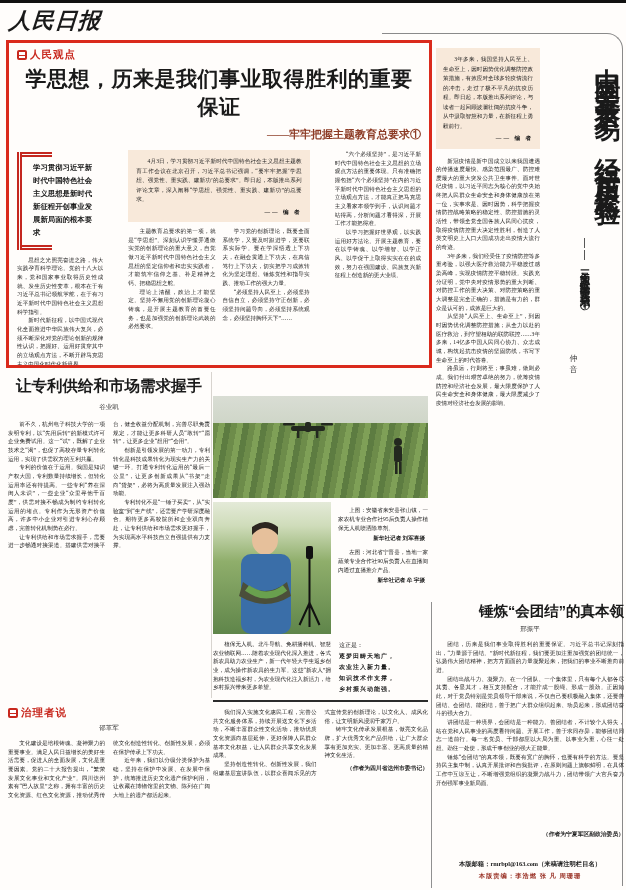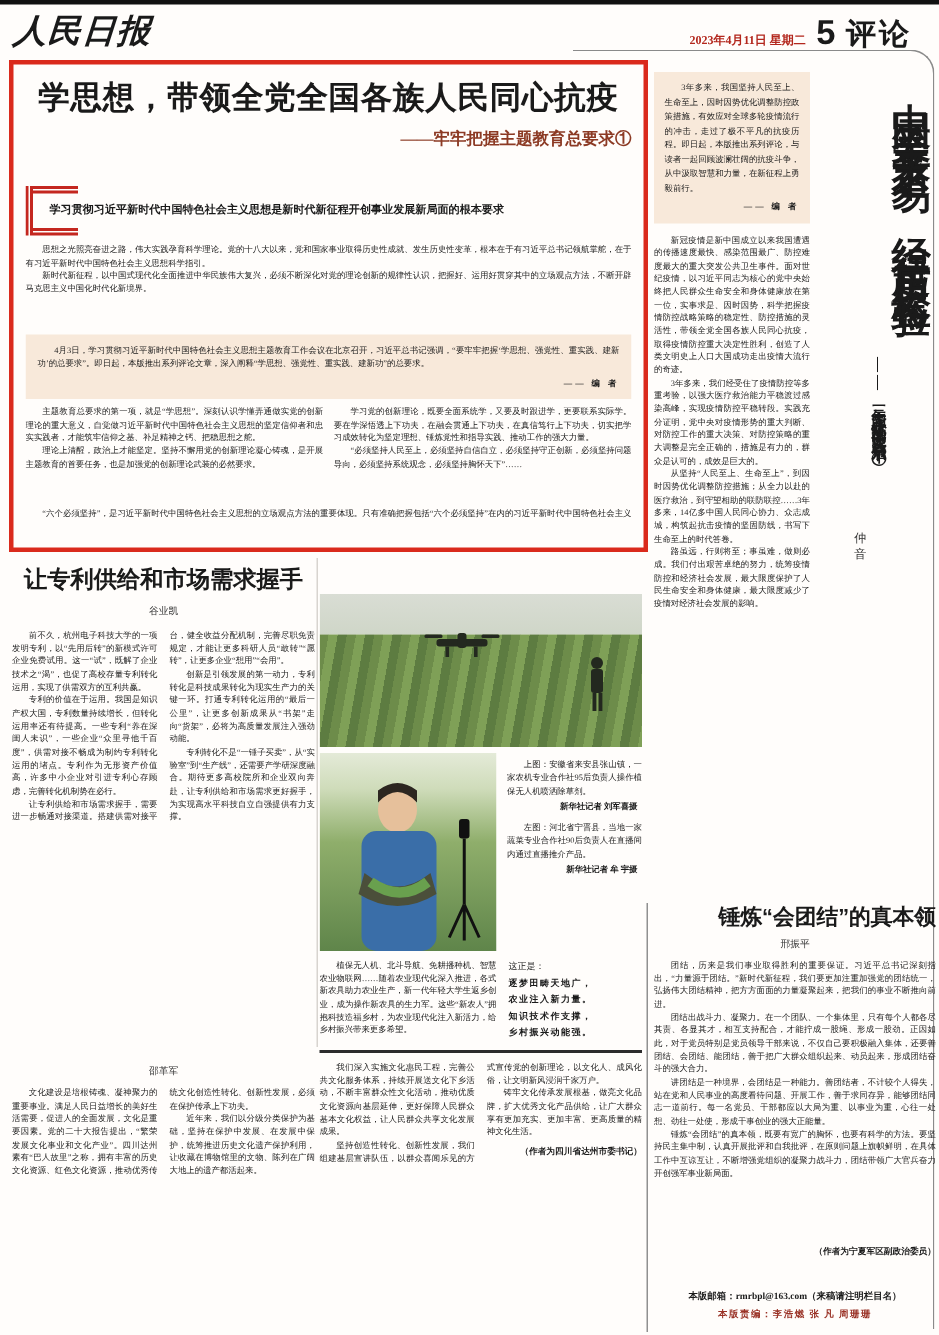--- a/index.html
+++ b/index.html
@@ -21,21 +21,21 @@
   .sec-icon{position:relative;width:10px;height:10px;background:#c8281e;border-radius:2px;flex:0 0 10px;}
   .sec-icon::before{content:"";position:absolute;left:2px;right:2px;top:2px;bottom:2px;background:#fff;}
   .sec-icon::after{content:"";position:absolute;left:2px;right:2px;top:4.5px;height:1px;background:#c8281e;}
   
   .main-box{position:absolute;left:6px;top:40px;width:404px;height:312px;
         border:3px solid #da2a1c;padding:5px 8px;overflow:hidden;background:#fffdfb;}
   .main-headline{text-align:center;font-family:"Liberation Sans",sans-serif;font-weight:bold;
         font-size:21px;letter-spacing:0.5px;margin-top:3px;}
   .main-subhead{text-align:right;color:#8c3a24;font-weight:bold;font-size:11px;margin-top:6px;}
   .main-byline{text-align:center;font-size:7px;margin-top:5px;color:#333;}
-  .main-cols{display:flex;gap:25px;margin-top:22px;height:226px;overflow:hidden;flex-direction:column;}
+  .main-cols{display:flex;gap:25px;margin-top:8px;height:226px;overflow:hidden;}
   .mcol{flex:1;min-width:0;}
   .mcol-mid{flex:2.1;min-width:0;display:flex;flex-direction:column;}
   .jtext{font-size:5.6px;line-height:1.55;text-align:justify;overflow:hidden;}
   .jtext p{margin:0;text-indent:2em;}
   .two-col{column-count:2;column-gap:7px;flex:1;margin-top:5px;overflow:hidden;}
   .pull-quote{position:relative;font-weight:bold;font-size:7.4px;line-height:1.75;
         padding:10px 5px 10px 11px;margin:2px 0 6px 0;border-left:5px double #c4271f;}
   .pull-quote::before{content:"";position:absolute;top:0;left:0;width:30px;border-top:5px double #c4271f;}
   .pull-quote::after{content:"";position:absolute;bottom:0;left:0;width:30px;border-bottom:5px double #c4271f;}
   .editor-box{background:#f8e9da;font-size:5.6px;line-height:1.7;padding:7px 8px 5px;text-align:justify;}
@@ -101,28 +101,27 @@
      background:linear-gradient(#e4ead8 0%,#cfdcba 18%,#8fae6b 45%,#5f854a 100%);}
 </style>
 </head>
 <body>
 
 <div class="page">
   <div class="topbar"></div>
   <div class="page-frame"></div>
 
   <div class="mast-logo">人民日报</div>
-  <div class="mast-right">
-    <span class="mast-date">2023年4月11日 星期二</span>
-    <span class="mast-pagenum">5</span>
-    <span class="mast-section">评论</span>
-  </div>
 
   <div class="main-box">
-    <div class="main-headline">学思想，带领全党全国各族人民同心抗疫</div>
+    <div class="sec-label">
+      <span class="sec-icon"></span>
+      <span>人民观点</span>
+    </div>
+    <div class="main-headline">学思想，历来是我们事业取得胜利的重要保证</div>
     <div class="main-subhead">——牢牢把握主题教育总要求①</div>
     <div class="main-cols">
       <div class="mcol">
         <div class="pull-quote">学习贯彻习近平新时代中国特色社会主义思想是新时代新征程开创事业发展新局面的根本要求</div>
         <div class="jtext">
             <p>思想之光照亮奋进之路，伟大实践孕育科学理论。党的十八大以来，党和国家事业取得历史性成就、发生历史性变革，根本在于有习近平总书记领航掌舵，在于有习近平新时代中国特色社会主义思想科学指引。</p>
             <p>新时代新征程，以中国式现代化全面推进中华民族伟大复兴，必须不断深化对党的理论创新的规律性认识，把握好、运用好贯穿其中的立场观点方法，不断开辟马克思主义中国化时代化新境界。</p>
           </div>
       </div>
       <div class="mcol-mid">
@@ -238,20 +237,24 @@
 
       </div>
     </div>
   </div>
 
   <div class="mid-divider"></div>
   <div class="v-divider"></div>
   <div class="v-divider2"></div>
 
   <div class="gov-left">
+    <div class="sec-label">
+      <span class="sec-icon"></span>
+      <span>治理者说</span>
+    </div>
     <div class="gov-author">邵革军</div>
     <div class="gov-body jtext">
         <p>文化建设是培根铸魂、凝神聚力的重要事业。满足人民日益增长的美好生活需要，促进人的全面发展，文化是重要因素。党的二十大报告提出，“繁荣发展文化事业和文化产业”。四川达州素有“巴人故里”之称，拥有丰富的历史文化资源、红色文化资源，推动优秀传统文化创造性转化、创新性发展，必须在保护传承上下功夫。</p>
         <p>近年来，我们以分级分类保护为基础，坚持在保护中发展、在发展中保护，统筹推进历史文化遗产保护利用，让收藏在博物馆里的文物、陈列在广阔大地上的遗产都活起来。</p>
       </div>
   </div>
   <div class="gov-bottom jtext">
     <span><p>我们深入实施文化惠民工程，完善公共文化服务体系，持续开展送文化下乡活动，不断丰富群众性文化活动，推动优质文化资源向基层延伸，更好保障人民群众基本文化权益，让人民群众共享文化发展成果。</p><p>坚持创造性转化、创新性发展，我们组建基层宣讲队伍，以群众喜闻乐见的方式宣传党的创新理论，以文化人、成风化俗，让文明新风浸润千家万户。</p><p>铸牢文化传承发展根基，做亮文化品牌，扩大优秀文化产品供给，让广大群众享有更加充实、更加丰富、更高质量的精神文化生活。</p></span>
     <div class="author-note">（作者为四川省达州市委书记）</div>
   </div>

